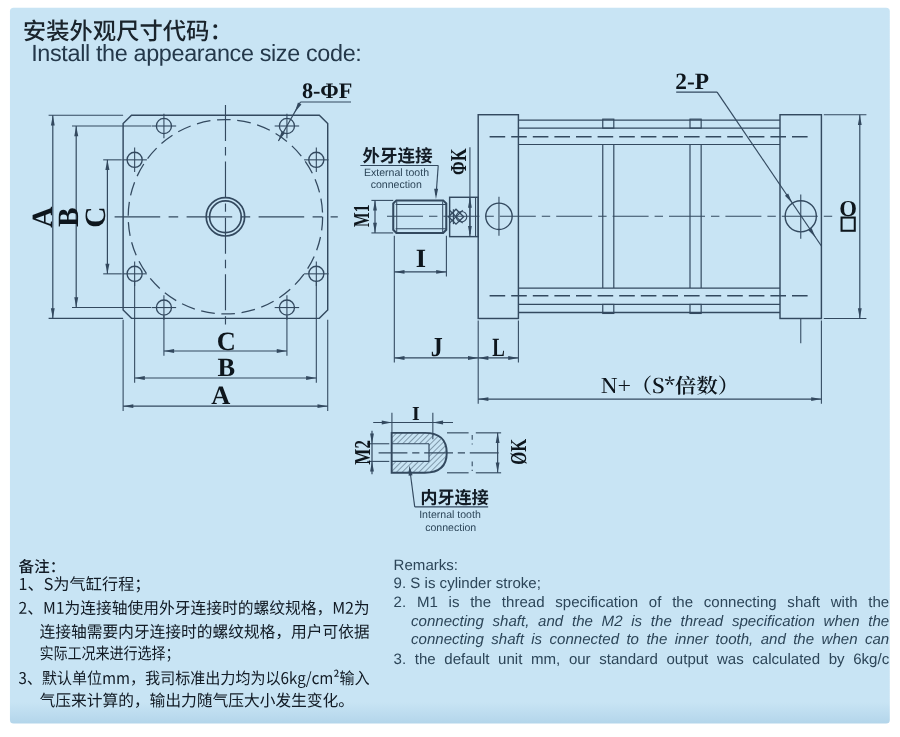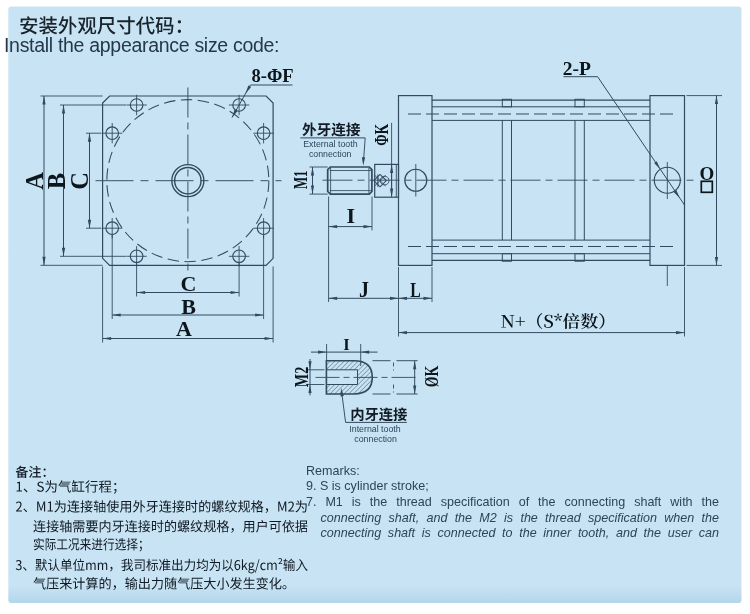--- a/index.html
+++ b/index.html
@@ -1,20 +1,20 @@
 <!DOCTYPE html>
 <html><head><meta charset="utf-8"><style>
 * { margin:0; padding:0; box-sizing:border-box; }
 html,body { width:750px; height:614px; background:#ffffff; overflow:hidden;
   font-family:"Liberation Sans", sans-serif; }
 #stage { position:relative; width:750px; height:614px; }
 #draw { position:absolute; left:0; top:0; }
-.t-en { position:absolute; left:4px; top:33.8px; font-size:19.5px; color:#24384a;
+.t-en { position:absolute; left:26px; top:33.8px; font-size:19.5px; color:#24384a;
   letter-spacing:-0.3px; white-space:nowrap; }
-.rem { position:absolute; left:306px; top:463.8px; width:413px; font-size:12.55px;
+.rem { position:absolute; left:328px; top:463.8px; width:413px; font-size:12.55px;
   color:#2c4558; line-height:15.65px; }
 .rem .j { text-align:justify; text-align-last:justify; }
 .rem .ind { padding-left:14.5px;font-style:italic; }
 </style></head>
 <body>
 <div id="stage">
 <svg id="draw" width="750" height="614" viewBox="0 0 750 614">
 
 <defs>
         <linearGradient id="eg" x1="0" y1="0" x2="0" y2="1">
@@ -353,21 +353,22 @@
 </svg>
 
 <div class="t-en">Install the appearance size code:</div>
 
 <div class="rem">
 
 <div>Remarks:</div>
 
 <div>9. S is cylinder stroke;</div>
 
-<div class="j">7. M1 is the thread specification of the connecting shaft with the</div>
+<div class="j">2. M1 is the thread specification of the connecting shaft with the</div>
 
 <div class="j ind">connecting shaft, and the M2 is the thread specification when the</div>
 
-<div class="j ind">connecting shaft is connected to the inner tooth, and the user can</div>
-
-
+<div class="j ind">connecting shaft is connected to the inner tooth, and the when can</div>
+
+
+<div class="j">3. the default unit mm, our standard output was calculated by 6kg/c</div>
 
 </div>
 </div>
 </body></html>

